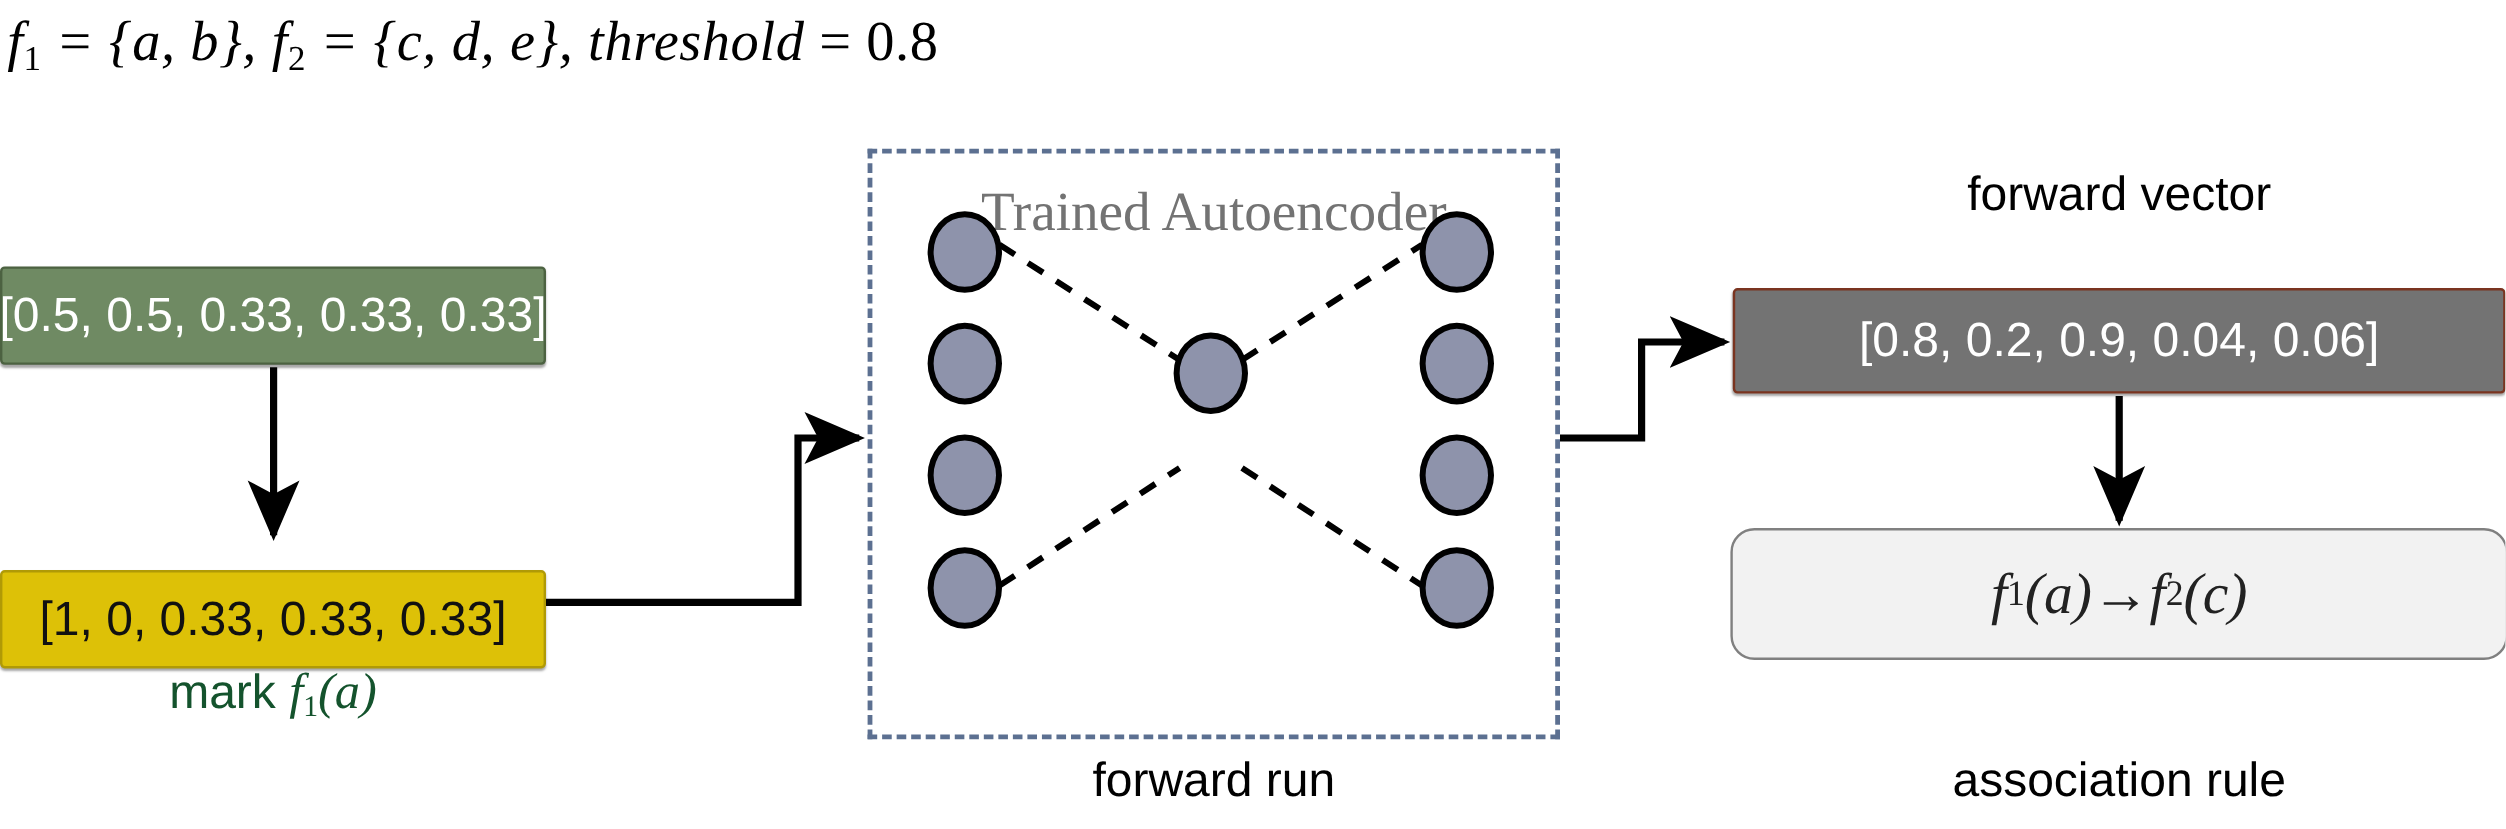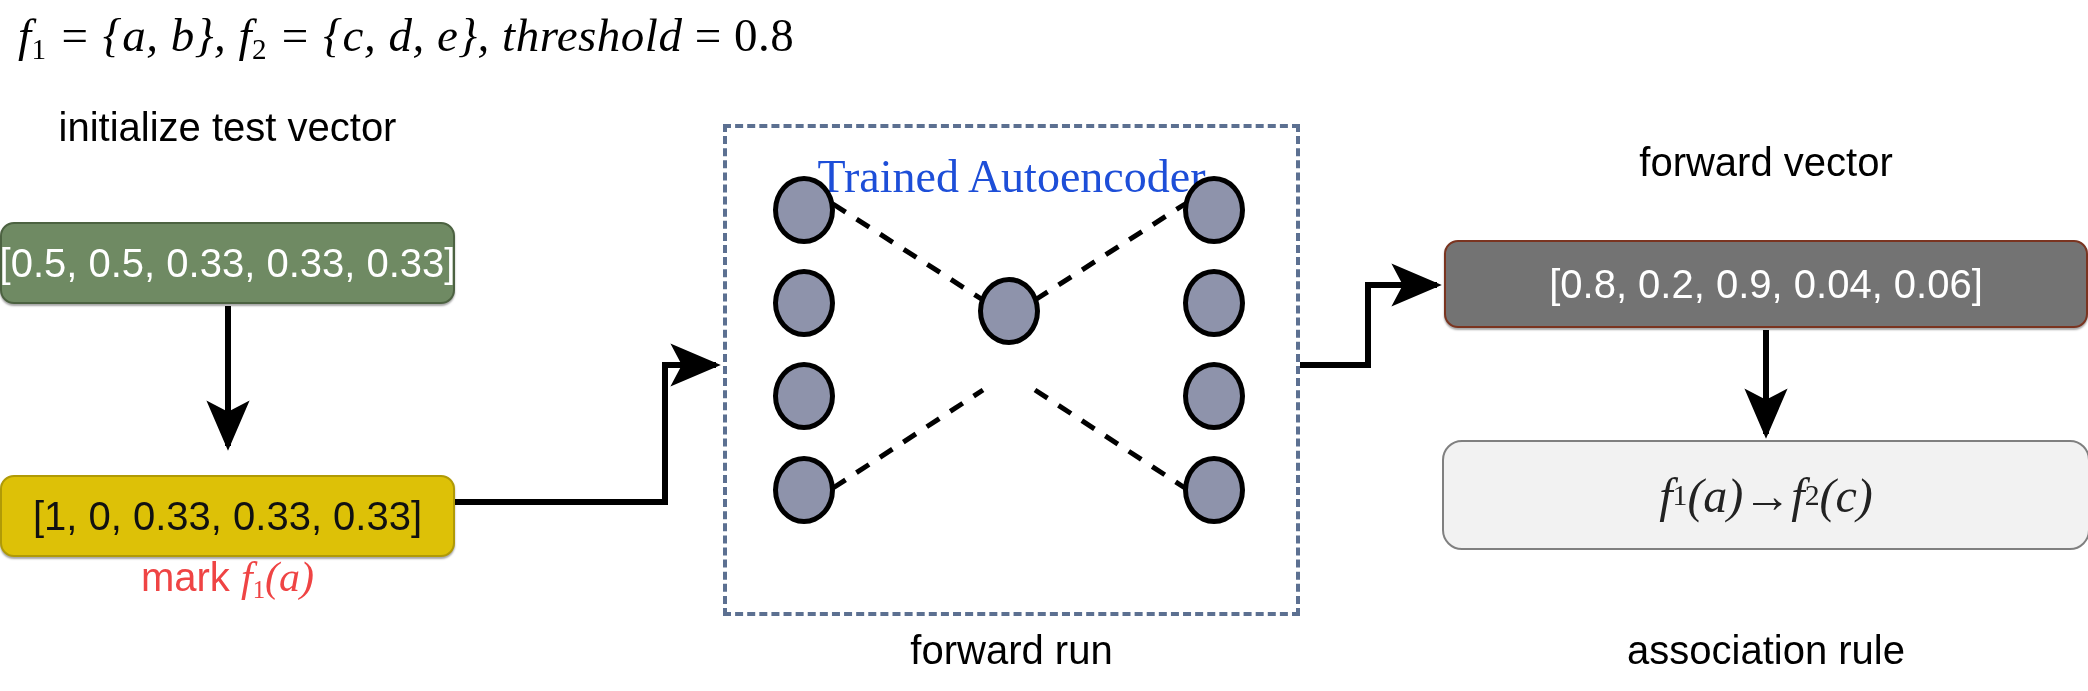--- a/index.html
+++ b/index.html
@@ -12,21 +12,21 @@
     width: 2088px;
     height: 691px;
     background: #ffffff;
     overflow: hidden;
     font-family: "Liberation Sans", sans-serif;
   }
   .abs { position: absolute; }
 
   
   #formula {
-    left: 18px;
+    left: 6px;
     top: 8px;
     font-family: "Liberation Serif", serif;
     font-size: 47px;
     font-style: italic;
     color: #000000;
     white-space: nowrap;
     letter-spacing: 0.5px;
   }
   #formula .up { font-style: normal; }
   sub.msub {
@@ -40,34 +40,34 @@
   .caption {
     font-family: "Liberation Sans", sans-serif;
     font-size: 40px;
     color: #000000;
     white-space: nowrap;
     text-align: center;
   }
   .caption-serif-mix {
     font-family: "Liberation Sans", sans-serif;
     font-size: 40px;
-    color: #ef4444;
+    color: #14532d;
     white-space: nowrap;
     text-align: center;
   }
   .mathinline {
     font-family: "Liberation Serif", serif;
     font-style: italic;
     font-size: 42px;
   }
 
   
   .vbox {
     box-sizing: border-box;
-    border-radius: 14px;
+    border-radius: 4px;
     display: flex;
     align-items: center;
     justify-content: center;
     font-family: "Liberation Sans", sans-serif;
     font-size: 40px;
     white-space: nowrap;
     box-shadow: 0 2px 2px rgba(0,0,0,0.35);
   }
   #green-box {
     left: 0px; top: 222px; width: 455px; height: 82px;
@@ -103,21 +103,21 @@
   #ae-panel {
     left: 723px; top: 124px; width: 577px; height: 492px;
     box-sizing: border-box;
     border: 4px dashed #5c7091;
     background: transparent;
   }
   #ae-title {
     left: 723px; top: 150px; width: 577px;
     font-family: "Liberation Serif", serif;
     font-size: 46px;
-    color: #1d4ed8;
+    color: #737373;
     text-align: center;
     white-space: nowrap;
   }
   .neuron {
     box-sizing: border-box;
     width: 62px; height: 68px;
     border-radius: 50%;
     background: #8e93ab;
     border: 5px solid #000000;
   }
@@ -131,21 +131,20 @@
 </style>
 </head>
 <body>
 
 <div id="page">
 
   <div id="formula" class="abs">
     <span>f</span><sub class="msub">1</sub><span> = {a, b}, </span><span>f</span><sub class="msub">2</sub><span> = {c, d, e}, </span><span>threshold</span><span class="up"> = 0.8</span>
   </div>
 
-  <div class="abs caption" style="left:0px; top:105px; width:455px;">initialize test vector</div>
 
   <div class="abs vbox" id="green-box">[0.5, 0.5, 0.33, 0.33, 0.33]</div>
 
   <div class="abs vbox" id="yellow-box">[1, 0, 0.33, 0.33, 0.33]</div>
 
   <div class="abs caption-serif-mix" style="left:0px; top:553px; width:455px;">
     <span>mark </span><span class="mathinline">f</span><sub class="msub mathinline" style="font-style:normal;">1</sub><span class="mathinline">(a)</span>
   </div>
 
   <div class="abs" id="ae-panel"></div>

